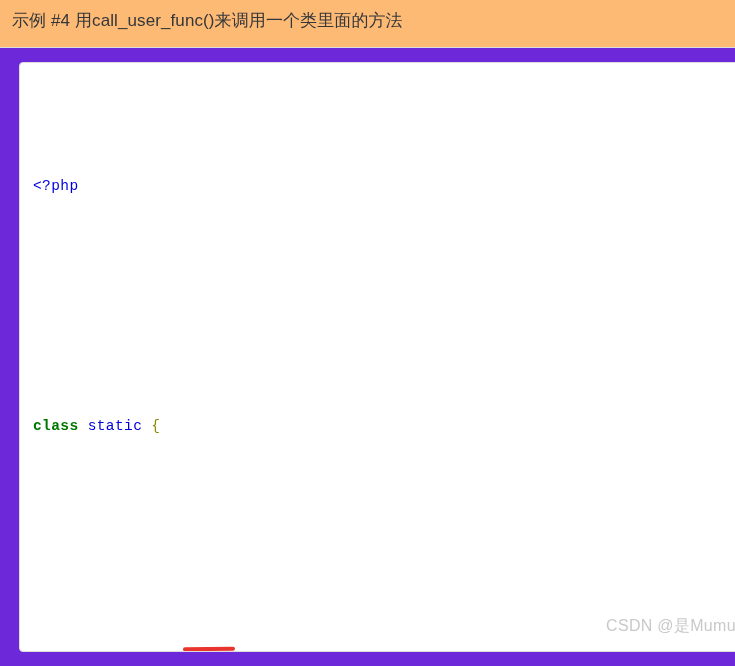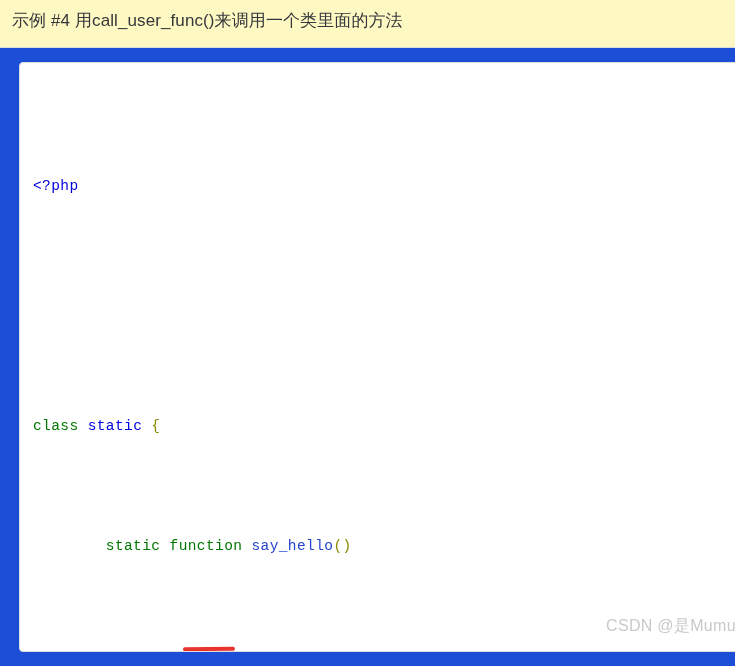--- a/index.html
+++ b/index.html
@@ -14,21 +14,21 @@
     overflow: hidden;
     position: relative;
   }
 
   
   #header-band {
     position: absolute;
     left: 0; top: 0;
     width: 735px;
     height: 48px;
-    background: #fef9c3;
+    background: #fdba74;
     border-bottom: 1px solid #dcdcdc;
     box-sizing: border-box;
   }
   #page-title {
     position: absolute;
     left: 12px;
     top: 9px;
     font-size: 17px;
     line-height: 24px;
     color: #34373b;
@@ -36,21 +36,21 @@
     white-space: nowrap;
     letter-spacing: 0.1px;
   }
 
   
   #content-area {
     position: absolute;
     left: 0; top: 48px;
     width: 735px;
     height: 618px;
-    background: #1d4ed8;
+    background: #6d28d9;
   }
 
   
   #code-block {
     position: absolute;
     left: 19px;
     top: 14px;            
     width: 740px;         
     height: 590px;        
     background: #ffffff;
@@ -73,21 +73,21 @@
     color: #222222;
     letter-spacing: 0.4px;
   }
   #code-listing .ln {
     display: block;
     height: 30px;
   }
 
   
   .t-tag   { color: #0000dd; }  
-  .t-kw    { color: #007700; }  
+  .t-kw    { color: #007700; font-weight: bold; }  
   .t-name  { color: #0000dd; }  
   .t-fn    { color: #2244cc; }  
   .t-punc  { color: #8a8a00; }  
 
   
   #red-underline {
     position: absolute;
     left: 163px;
     top: 584px;
     width: 52px;
@@ -121,21 +121,20 @@
   <div id="code-block">
 
     <div id="code-listing">
 
       <span class="ln"><span class="t-tag">&lt;?php</span></span>
 
       <span class="ln"> </span>
 
       <span class="ln"><span class="t-kw">class</span><span class="t-punc"> </span><span class="t-name">static</span><span class="t-punc"> {</span></span>
 
-      <span class="ln"><span class="t-punc">        </span><span class="t-kw">static</span><span class="t-punc"> </span><span class="t-kw">function</span><span class="t-punc"> </span><span class="t-fn">say_hello</span><span class="t-punc">()</span></span>
 
       <span class="ln"></span>
 
       
 
       
 
       
 
       

